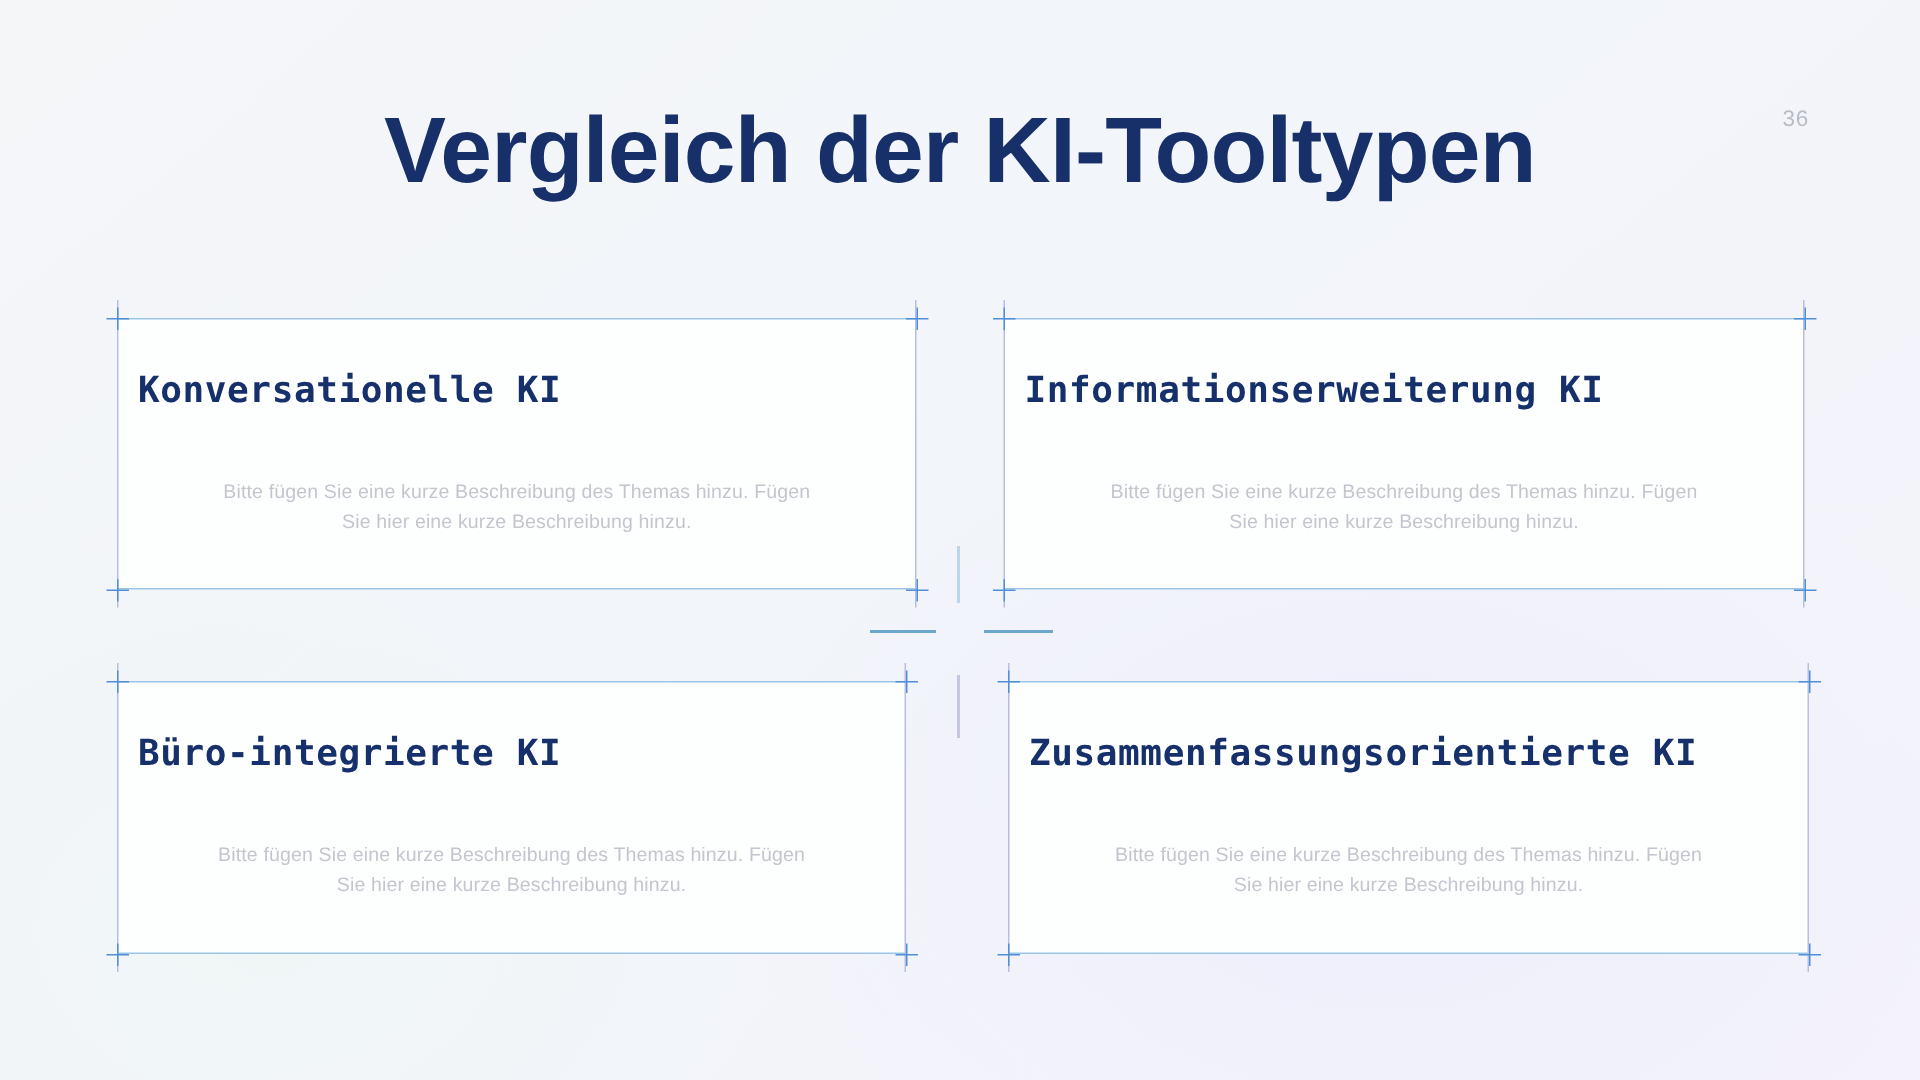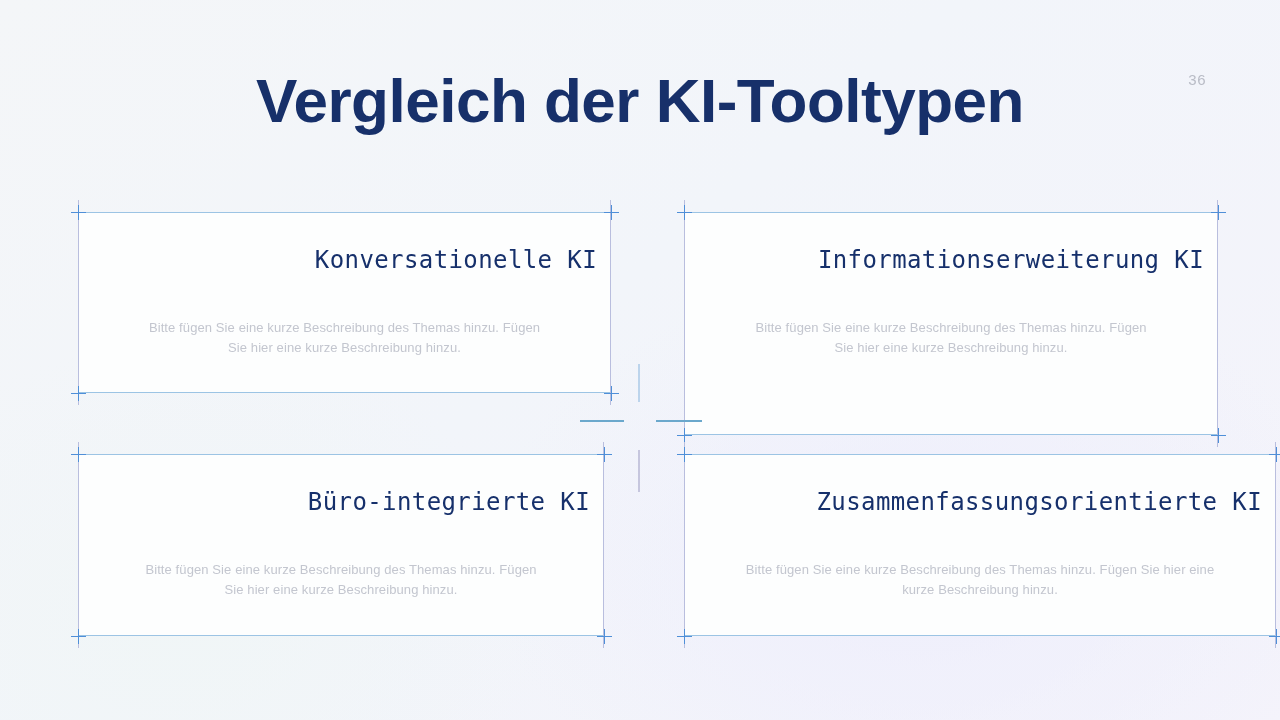--- a/index.html
+++ b/index.html
@@ -111,24 +111,24 @@
   .m-tl { left: 0;    top: 0; }
   .m-tr { left: 100%; top: 0; }
   .m-bl { left: 0;    top: 100%; }
   .m-br { left: 100%; top: 100%; }
 
   .card-title {
     position: absolute;
     left: 14px;
     right: 14px;
     top: 34px;
-    text-align: right;
+    text-align: left;
     font-family: "DejaVu Sans Mono", "Liberation Mono", monospace;
     font-size: 24px;
-    font-weight: normal;
+    font-weight: bold;
     color: #16306b;
     letter-spacing: 0.4px;
     white-space: nowrap;
   }
 
   .card-desc {
     position: absolute;
     left: 60px;
     right: 60px;
     top: 106px;
@@ -136,23 +136,23 @@
     font-family: "Liberation Sans", sans-serif;
     font-size: 13px;
     font-weight: normal;
     line-height: 1.5;
     color: #c3c6cf;
     letter-spacing: 0.1px;
   }
 
   
   #card-1 { left: 78px;  top: 212px; width: 533px; height: 181px; }
-  #card-2 { left: 684px; top: 212px; width: 534px; height: 223px; }
+  #card-2 { left: 669px; top: 212px; width: 534px; height: 181px; }
   #card-3 { left: 78px;  top: 454px; width: 526px; height: 182px; }
-  #card-4 { left: 672px; top: 454px; width: 592px; height: 182px; margin-left: 12px; }
+  #card-4 { left: 672px; top: 454px; width: 534px; height: 182px; }
 
   
   .center-vline {
     position: absolute;
     width: 2px;
     background: #c4d6ee;
   }
   #center-vline-top    { left: 638px; top: 364px;  height: 38px; background: #bcd4ec; }
   #center-vline-bottom { left: 638px; top: 450px;  height: 42px; background: #c6c6de; }
 

